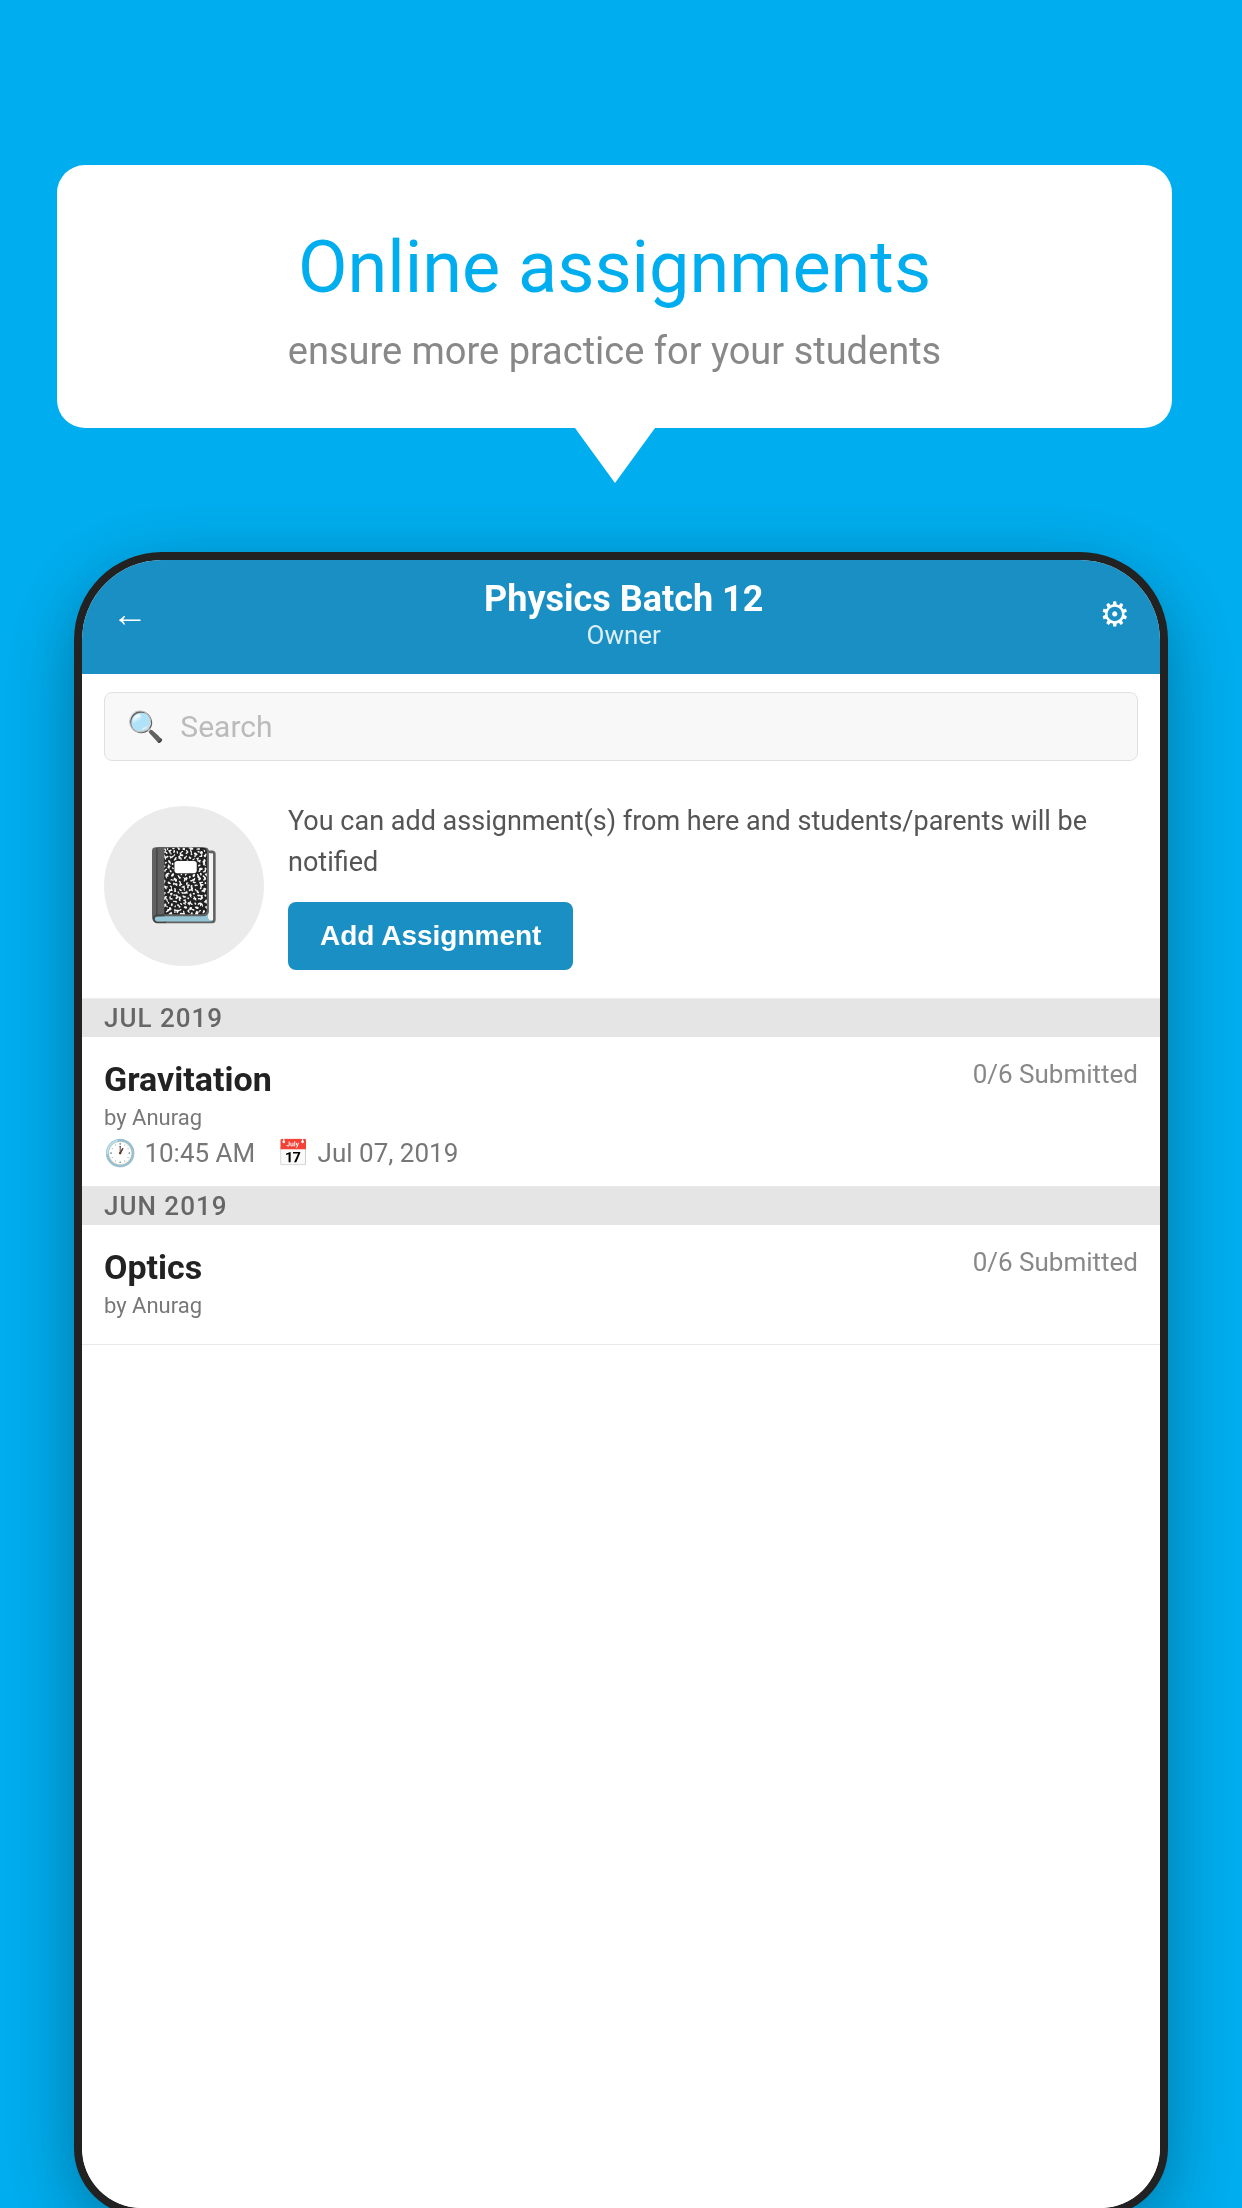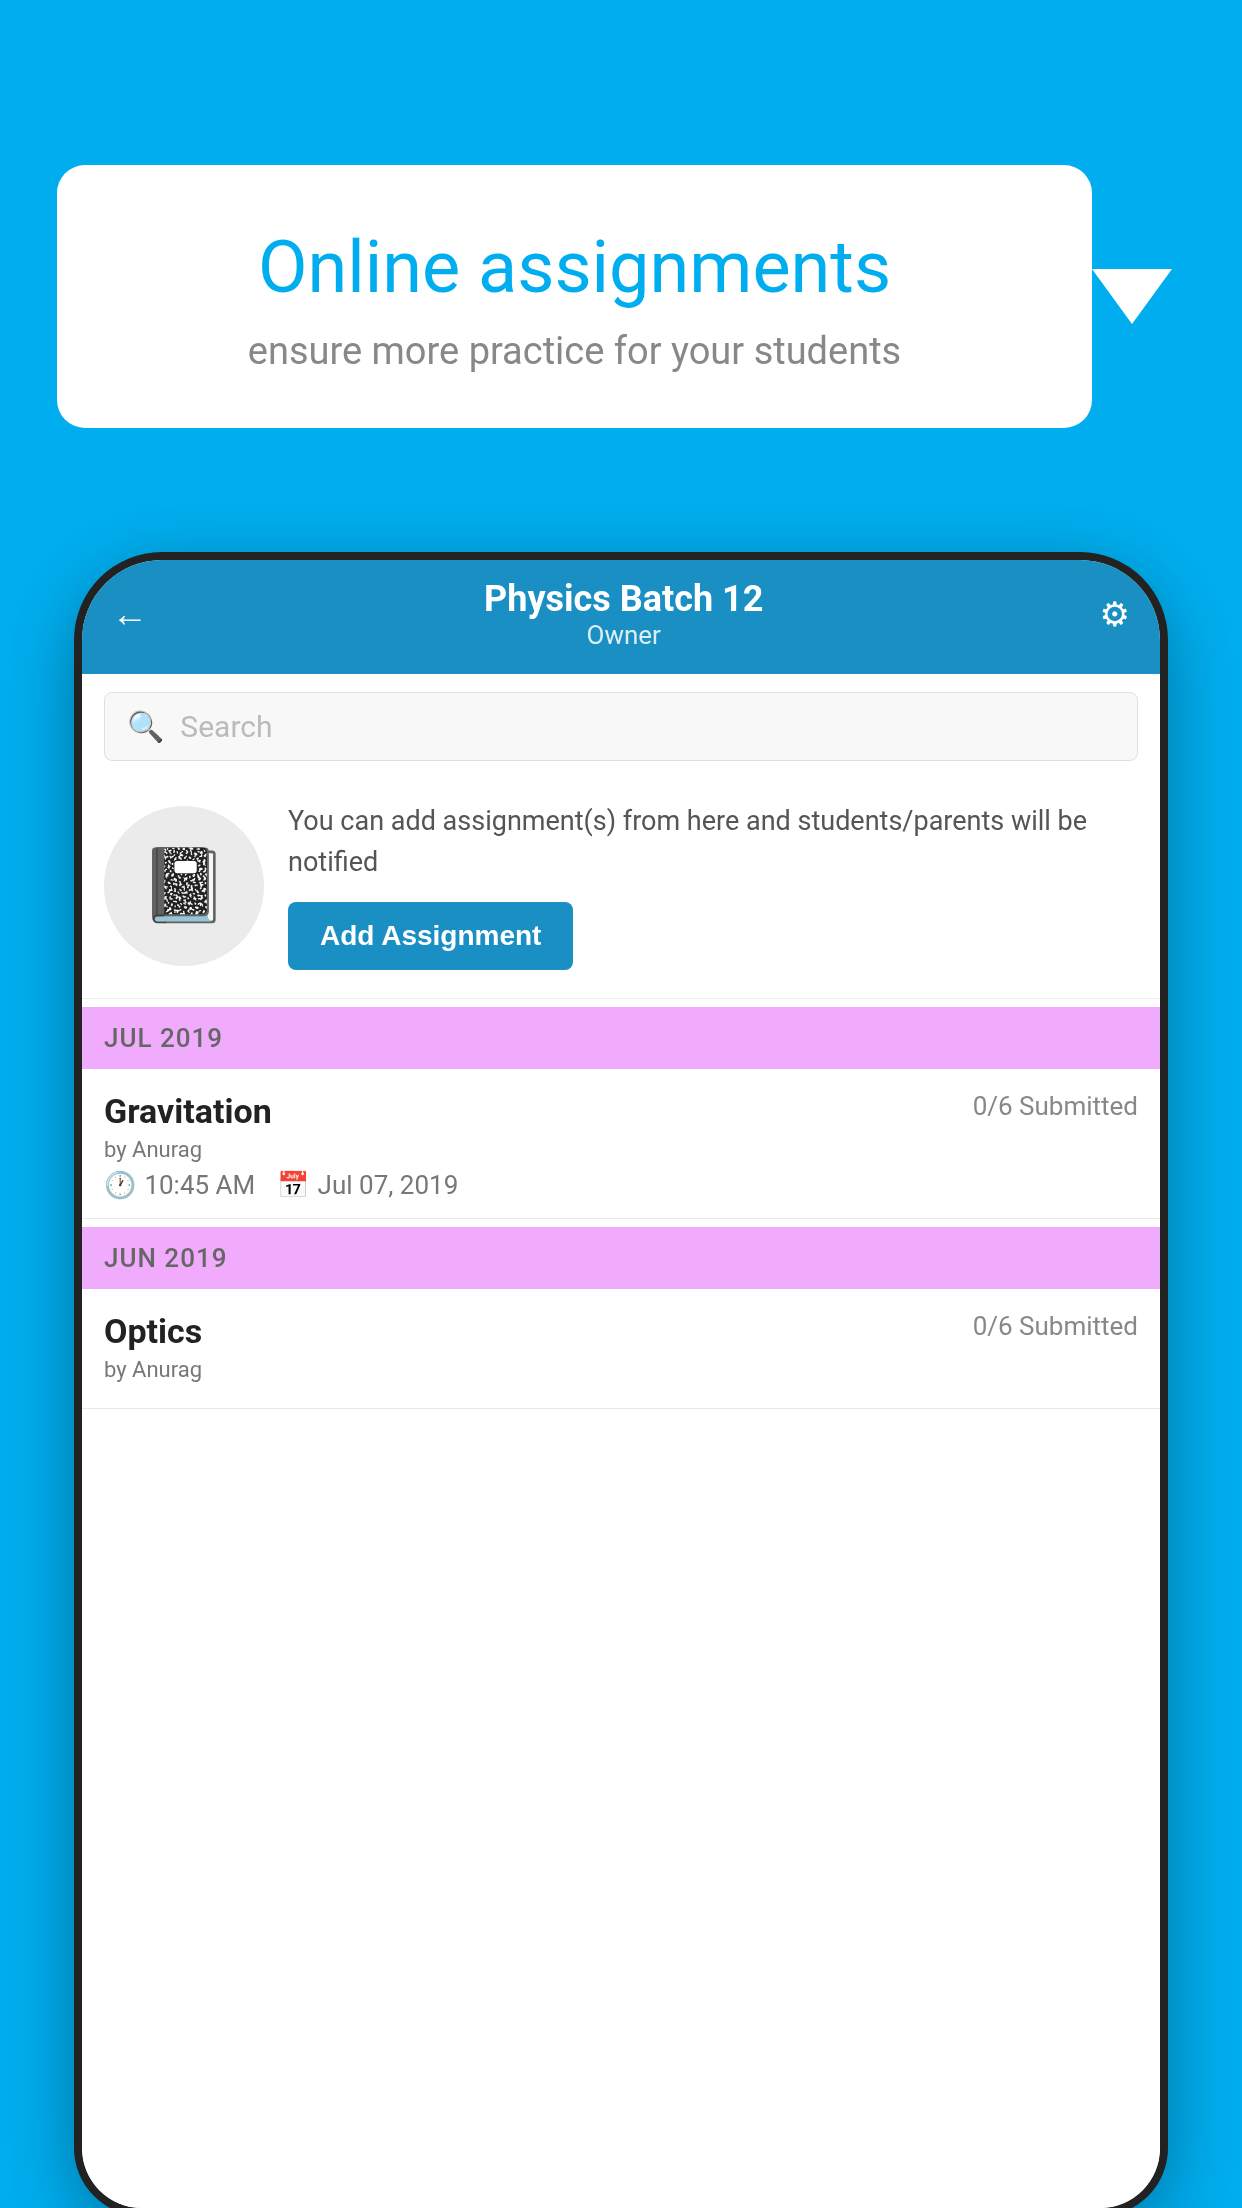--- a/index.html
+++ b/index.html
@@ -12,20 +12,21 @@
       position: relative;
     }
 
     
     .speech-bubble-container {
       position: absolute;
       top: 165px;
       left: 57px;
       right: 70px;
       display: flex;
+      flex-direction: column;
       align-items: center;
     }
     .speech-bubble {
       background: white;
       border-radius: 28px;
       padding: 60px 70px 55px;
       text-align: center;
       width: 100%;
       position: relative;
     }
@@ -276,27 +277,26 @@
       border: none;
       border-radius: 8px;
       padding: 18px 32px;
       font-size: 28px;
       font-weight: 600;
       cursor: pointer;
     }
 
     
     .section-header {
-      background: #f0abfc;
-      padding: 16px 22px;
+      background: #e5e5e5;
+      padding: 4px 22px;
       font-size: 26px;
       color: #666;
       font-weight: 500;
       letter-spacing: 1px;
-      margin-top: 8px;
     }
 
     
     .assignment-item {
       background: white;
       padding: 22px 22px 18px;
       border-bottom: 1px solid #e8e8e8;
     }
     .assignment-row1 {
       display: flex;

